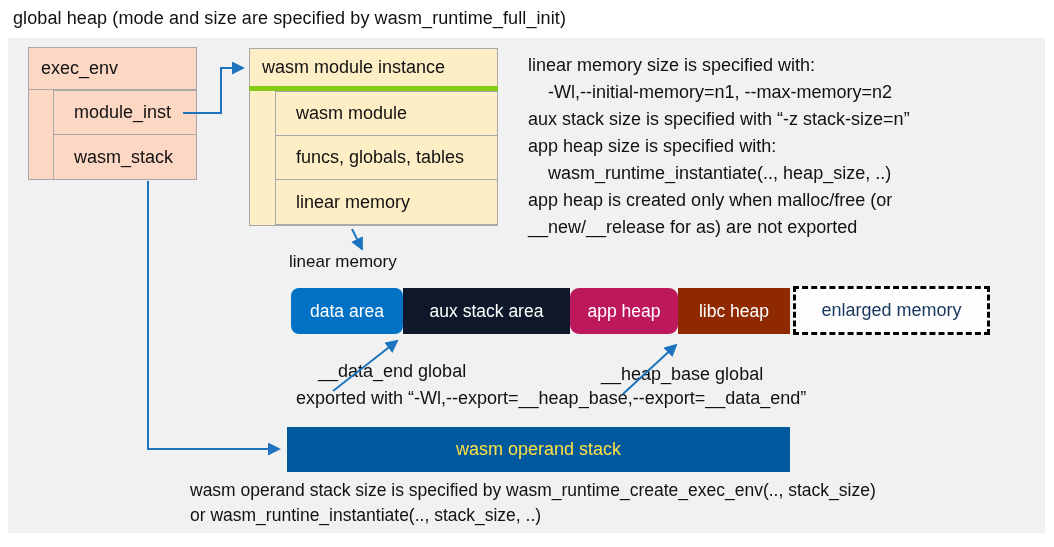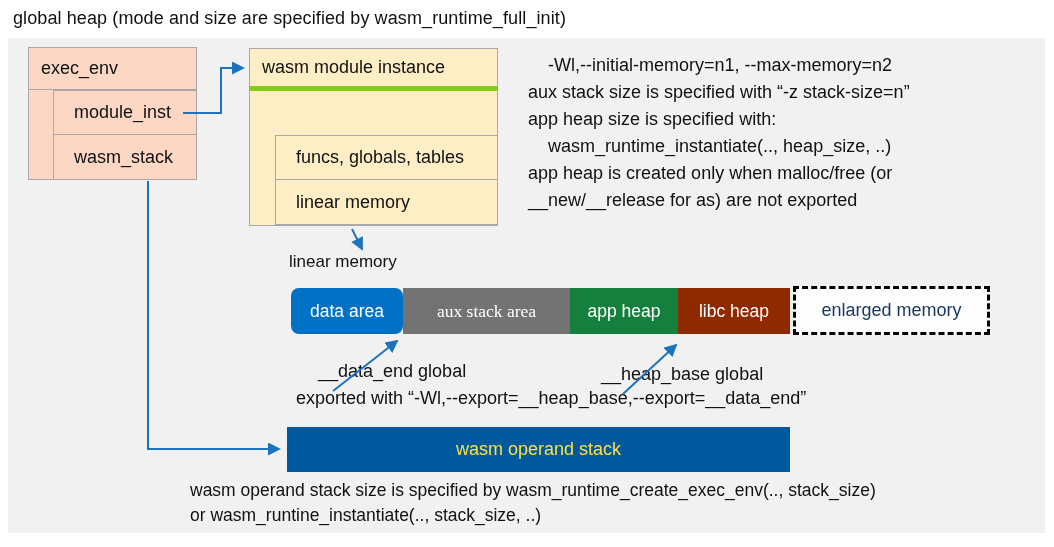--- a/index.html
+++ b/index.html
@@ -59,36 +59,38 @@
 
   <div class="abs" id="panel" style="background-color: rgb(241, 241, 241);"></div>
 
   <div class="abs sbox" id="exec-outer" style="background-color: rgb(252, 215, 196);"></div>
   <div class="abs" id="exec-header">exec_env</div>
   <div class="abs sbox" id="exec-row0" style="background-color: rgb(252, 215, 196);">module_inst</div>
   <div class="abs sbox" id="exec-row1" style="background-color: rgb(252, 215, 196);">wasm_stack</div>
 
   <div class="abs sbox" id="mi-outer" style="background-color: rgb(253, 238, 198);"></div>
   <div class="abs" id="mi-header">wasm module instance</div>
+  <div class="abs sbox" id="mi-row0" style="background-color: rgb(253, 238, 198);">wasm module</div>
   <div class="abs sbox" id="mi-row1" style="background-color: rgb(253, 238, 198);">funcs, globals, tables</div>
   <div class="abs sbox" id="mi-row2" style="background-color: rgb(253, 238, 198);">linear memory</div>
 
   <div class="abs" id="notes">
+    <div>linear memory size is specified with:</div>
     <div class="note-indent">-Wl,--initial-memory=n1, --max-memory=n2</div>
     <div>aux stack size is specified with “-z stack-size=n”</div>
     <div>app heap size is specified with:</div>
     <div class="note-indent">wasm_runtime_instantiate(.., heap_size, ..)</div>
     <div>app heap is created only when malloc/free (or</div>
     <div>__new/__release for as) are not exported</div>
   </div>
 
   <div class="abs" id="lm-label">linear memory</div>
   <div class="abs seg" id="seg0" style="background-color: rgb(0, 113, 197);">data area</div>
-  <div class="abs seg" id="seg1" style="background-color: #737373; font-family: Liberation Serif, serif;">aux stack area</div>
-  <div class="abs seg" id="seg2" style="background-color: #15803d;">app heap</div>
+  <div class="abs seg" id="seg1" style="background-color: #0f172a;">aux stack area</div>
+  <div class="abs seg" id="seg2" style="background-color: #be185d; border-radius: 9px;">app heap</div>
   <div class="abs seg" id="seg3" style="background-color: rgb(143, 41, 0);">libc heap</div>
   <div class="abs" id="seg-enlarged" style="color: rgb(23, 55, 94);">enlarged memory</div>
 
   <div class="abs" id="ann-dataend">__data_end global</div>
   <div class="abs" id="ann-heapbase">__heap_base global</div>
   <div class="abs" id="ann-exported">exported with “-Wl,--export=__heap_base,--export=__data_end”</div>
 
   <div class="abs" id="operand-bar" style="background-color: rgb(0, 89, 156);">wasm operand stack</div>
   <div class="abs" id="bottom-note1">wasm operand stack size is specified by wasm_runtime_create_exec_env(.., stack_size)</div>
   <div class="abs" id="bottom-note2">or wasm_runtine_instantiate(.., stack_size, ..)</div>

